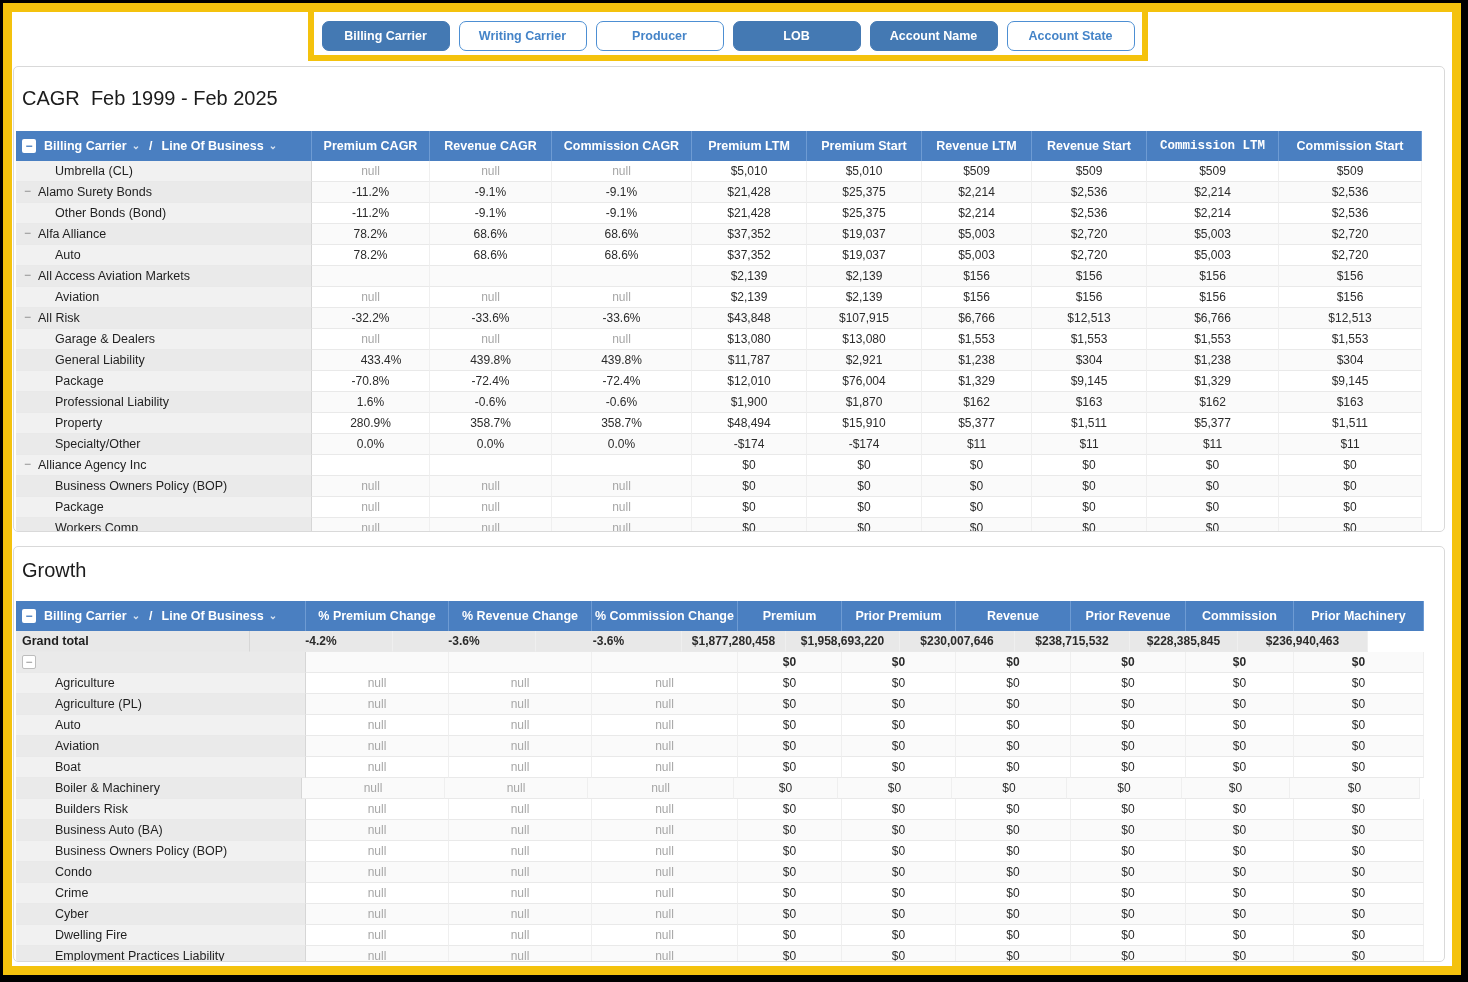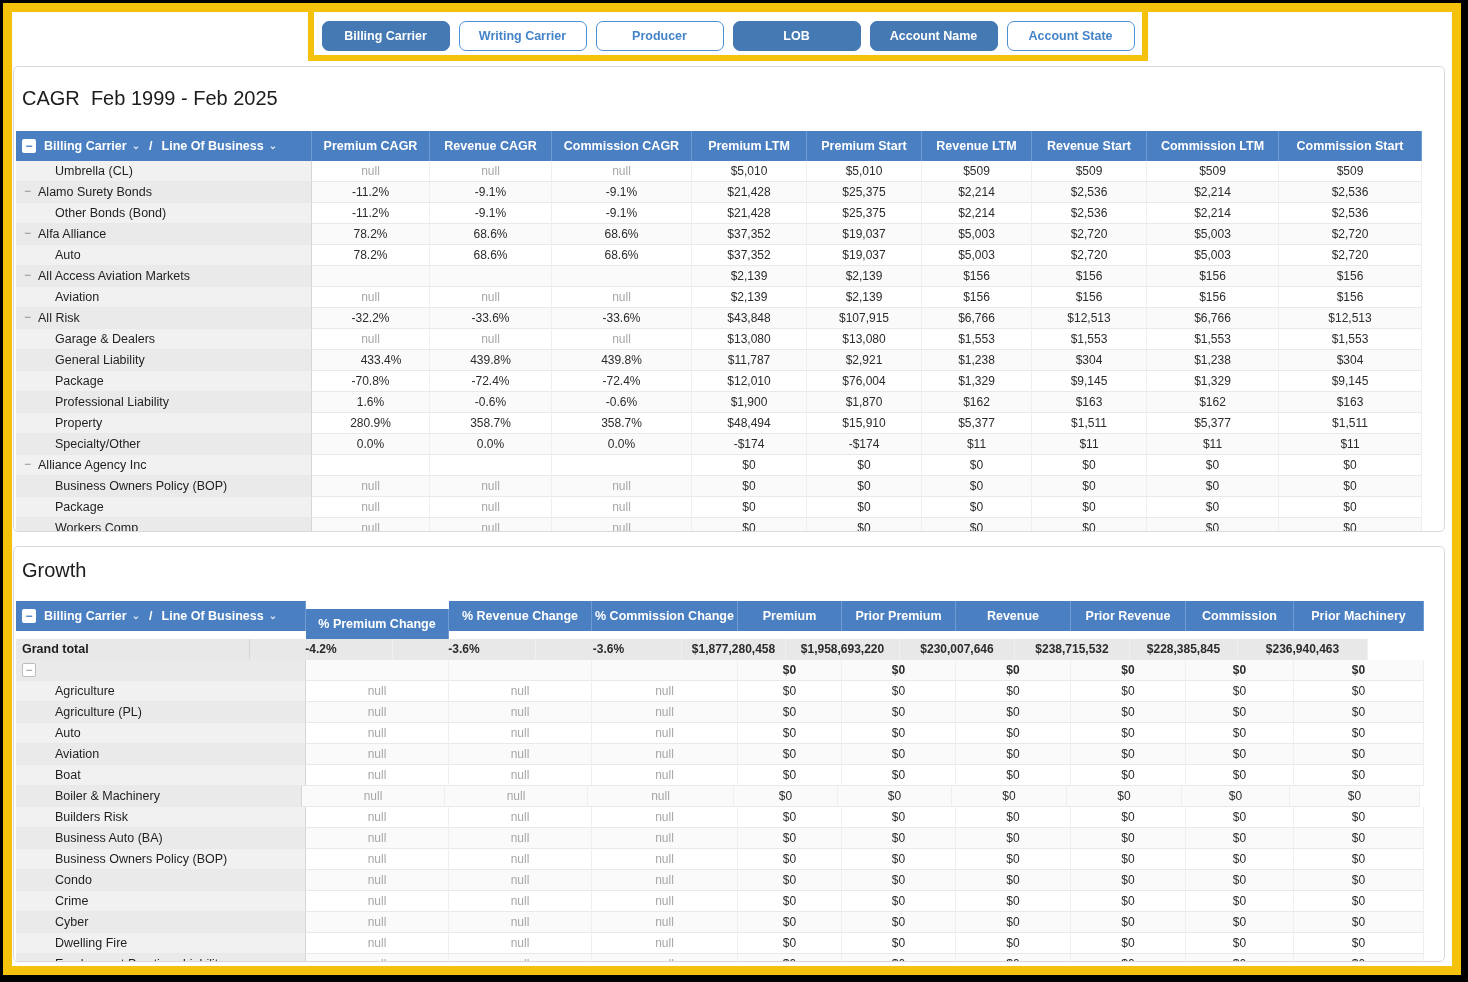--- a/index.html
+++ b/index.html
@@ -101,21 +101,21 @@
             <span class="hfield">Line Of Business</span>
             <span class="chev">⌄</span>
           </div>
           <div class="th" style="width: 118px;">Premium CAGR</div>
           <div class="th" style="width: 122px;">Revenue CAGR</div>
           <div class="th" style="width: 140px;">Commission CAGR</div>
           <div class="th" style="width: 115px;">Premium LTM</div>
           <div class="th" style="width: 115px;">Premium Start</div>
           <div class="th" style="width: 110px;">Revenue LTM</div>
           <div class="th" style="width: 115px;">Revenue Start</div>
-          <div class="th" style="width: 132px;">Commission LTM</div>
+          <div class="th" style="width: 132px; font-family: Liberation Mono, monospace;">Commission LTM</div>
           <div class="th" style="width: 143px;">Commission Start</div>
         </div>
         <div class="trow">
           <div class="td label-td" style="width: 296px;">
             <span class="rlabel ind">Umbrella (CL)</span>
           </div>
           <div class="td num null" style="width: 118px;">null</div>
           <div class="td num null" style="width: 122px;">null</div>
           <div class="td num null" style="width: 140px;">null</div>
           <div class="td num" style="width: 115px;">$5,010</div>
@@ -376,21 +376,21 @@
     <div class="tbl" id="growth-table">
         <div class="trow">
           <div class="th th-first" style="width: 290px;">
             <span class="minus-box">−</span>
             <span class="hfield">Billing Carrier</span>
             <span class="chev">⌄</span>
             <span class="slash">/</span>
             <span class="hfield">Line Of Business</span>
             <span class="chev">⌄</span>
           </div>
-          <div class="th" style="width: 143px; margin-top: 8px;">% Premium Change</div>
+          <div class="th" style="width: 143px;">% Premium Change</div>
           <div class="th" style="width: 143px;">% Revenue Change</div>
           <div class="th" style="width: 146px;">% Commission Change</div>
           <div class="th" style="width: 104px;">Premium</div>
           <div class="th" style="width: 114px;">Prior Premium</div>
           <div class="th" style="width: 115px;">Revenue</div>
           <div class="th" style="width: 115px;">Prior Revenue</div>
           <div class="th" style="width: 108px;">Commission</div>
           <div class="th" style="width: 130px;">Prior Machinery</div>
         </div>
         <div class="trow total">

